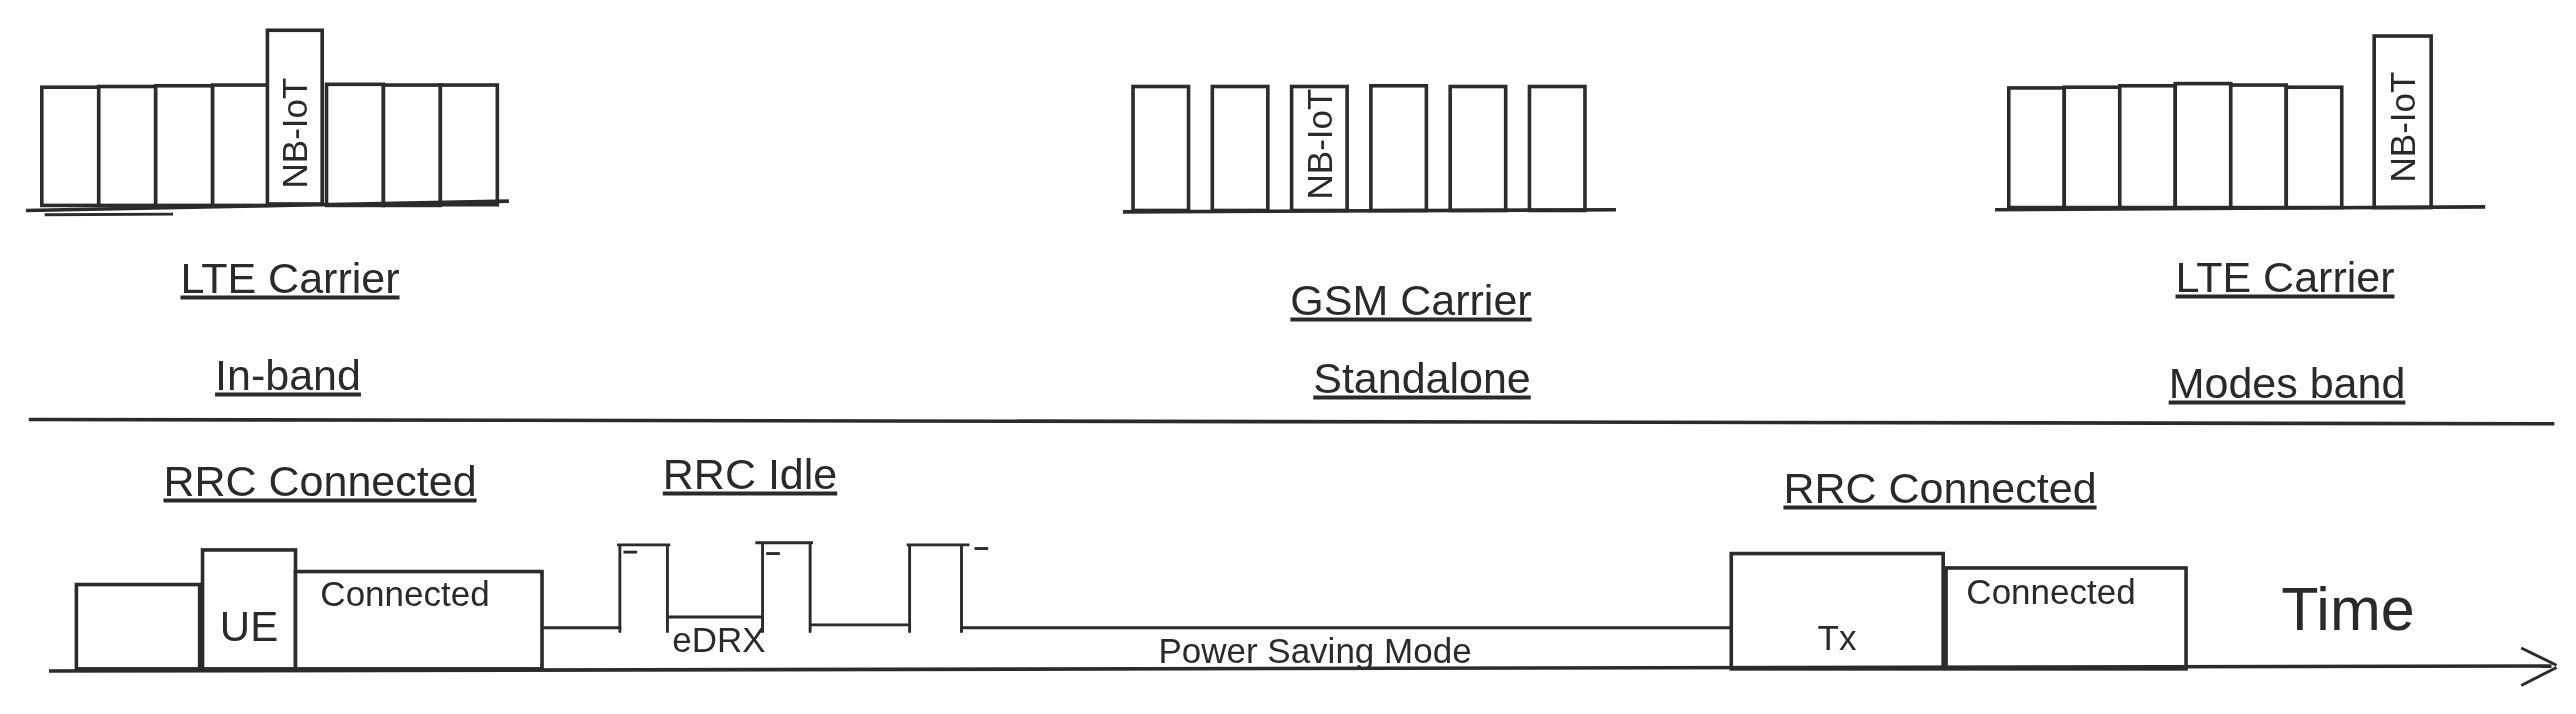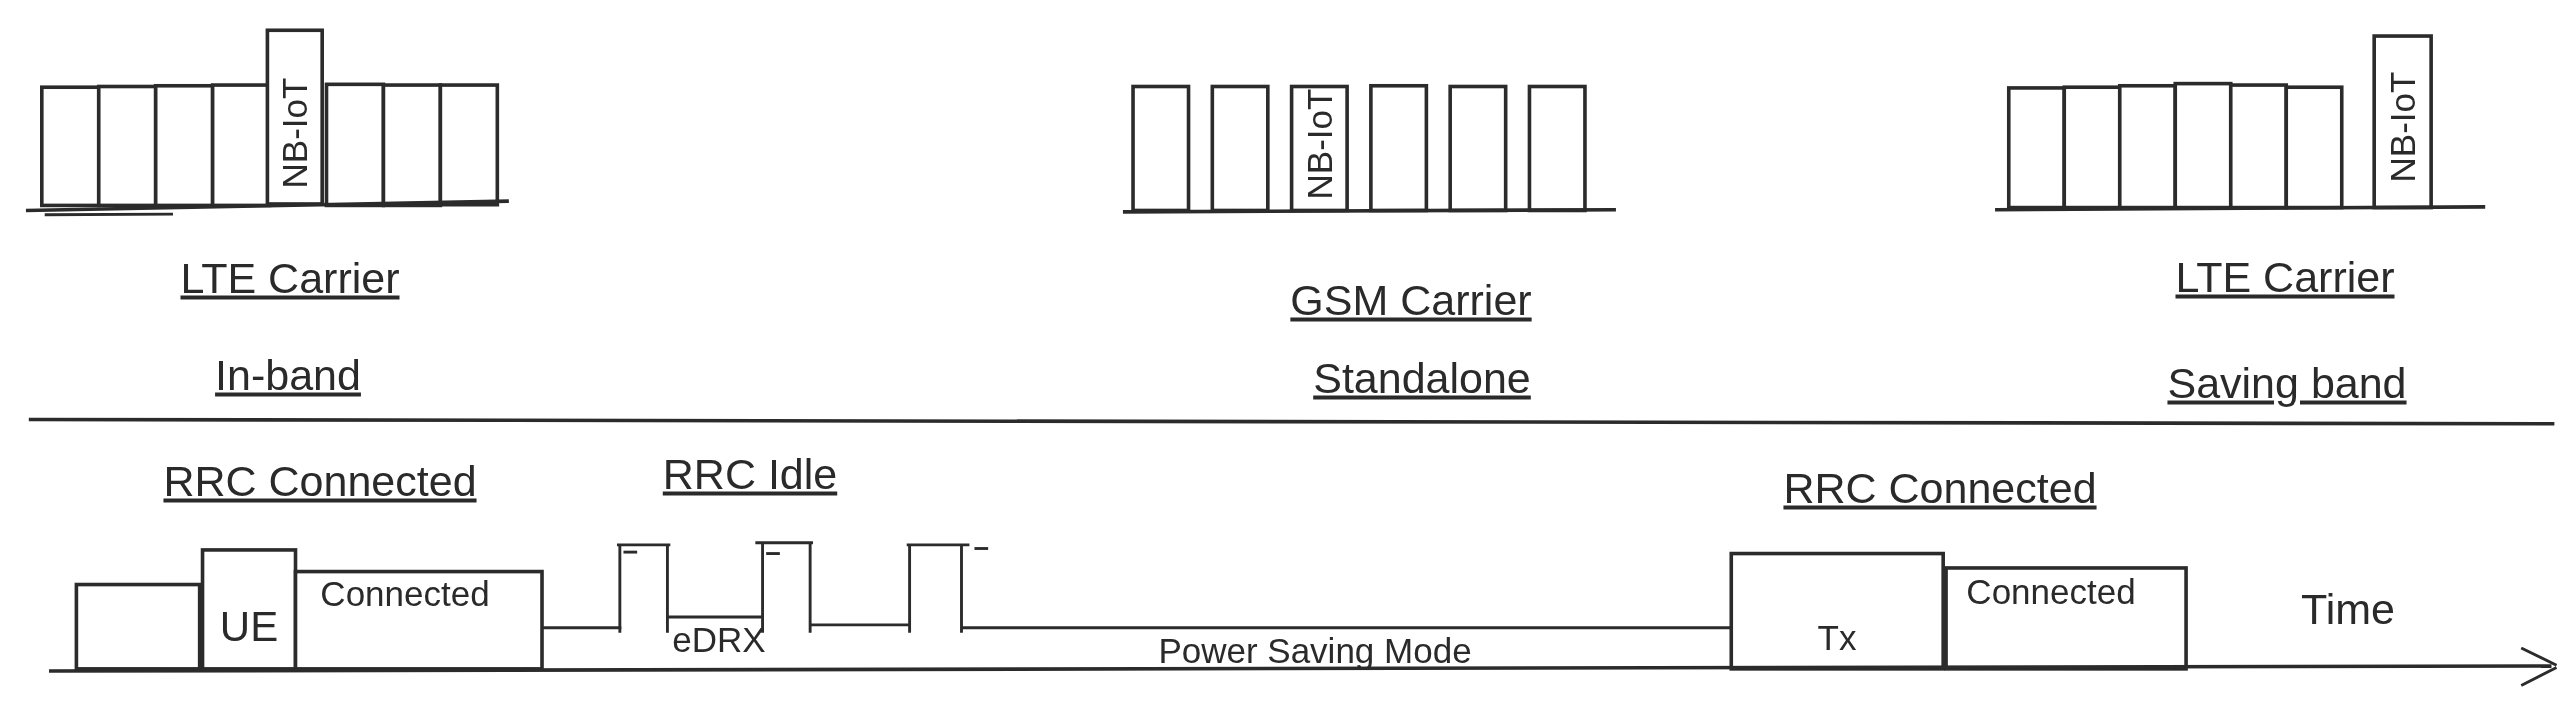--- a/index.html
+++ b/index.html
@@ -6,21 +6,21 @@
   .stage{position:relative;width:2576px;height:715px;background:#ffffff;overflow:hidden;
          font-family:"Liberation Sans", sans-serif;color:#2a2a2a;}
   .stage svg{position:absolute;left:0;top:0;}
   .shape{fill:#ffffff;stroke:#2b2b2b;stroke-width:5;}
   .stroke{fill:none;stroke:#2b2b2b;stroke-width:5;}
   .thin{fill:none;stroke:#2b2b2b;stroke-width:4;}
   .lbl{position:absolute;transform:translate(-50%,-50%);white-space:nowrap;line-height:1;}
   .big{font-size:43px;text-decoration:underline;}
   .med{font-size:35px;}
   .ue{font-size:42px;}
-  .time{font-size:43px;}
+  .time{font-size:61px;}
   .vlbl{position:absolute;transform:translate(-50%,-50%) rotate(-90deg);white-space:nowrap;
         font-size:35px;line-height:1;}
 </style>
 </head>
 <body>
 
 <div class="stage">
 
   <svg width="2576" height="715" viewBox="0 0 3574 992">
 
@@ -88,21 +88,21 @@
   <div class="vlbl" style="left:294px;top:133px;">NB-IoT</div>
   <div class="vlbl" style="left:1319px;top:144px;">NB-IoT</div>
   <div class="vlbl" style="left:2402px;top:127px;">NB-IoT</div>
 
   <div class="lbl big" style="left:290px;top:278px;">LTE Carrier</div>
   <div class="lbl big" style="left:1411px;top:276px;margin-top:24px;">GSM Carrier</div>
   <div class="lbl big" style="left:2285px;top:277px;">LTE Carrier</div>
 
   <div class="lbl big" style="left:288px;top:375px;">In-band</div>
   <div class="lbl big" style="left:1422px;top:378px;">Standalone</div>
-  <div class="lbl big" style="left:2287px;top:383px;">Saving band</div>
+  <div class="lbl big" style="left:2287px;top:383px;">Modes band</div>
 
   <div class="lbl big" style="left:320px;top:481px;">RRC Connected</div>
   <div class="lbl big" style="left:750px;top:474px;">RRC Idle</div>
   <div class="lbl big" style="left:1940px;top:488px;">RRC Connected</div>
 
   <div class="lbl ue" style="left:249px;top:627px;">UE</div>
   <div class="lbl med" style="left:405px;top:593px;">Connected</div>
   <div class="lbl med" style="left:719px;top:639px;">eDRX</div>
   <div class="lbl med" style="left:1303px;top:650px;margin-left:12px;">Power Saving Mode</div>
   <div class="lbl med" style="left:1837px;top:617px;margin-top:20px;">Tx</div>

